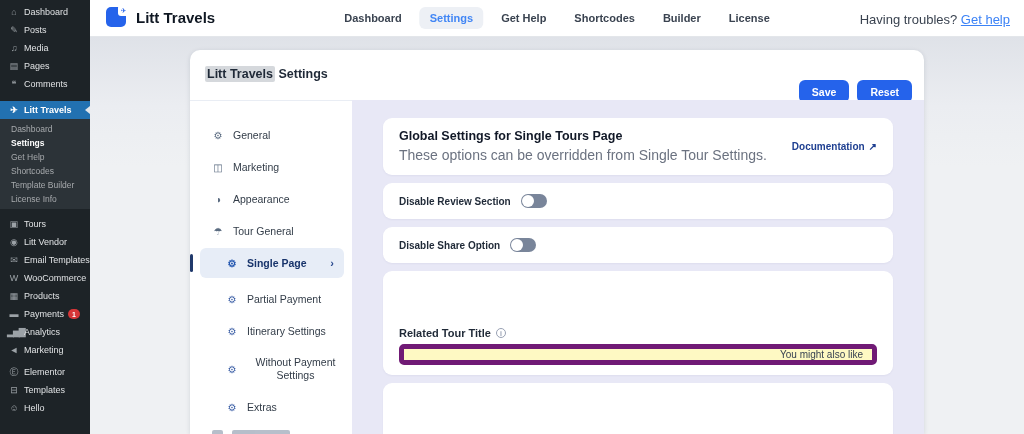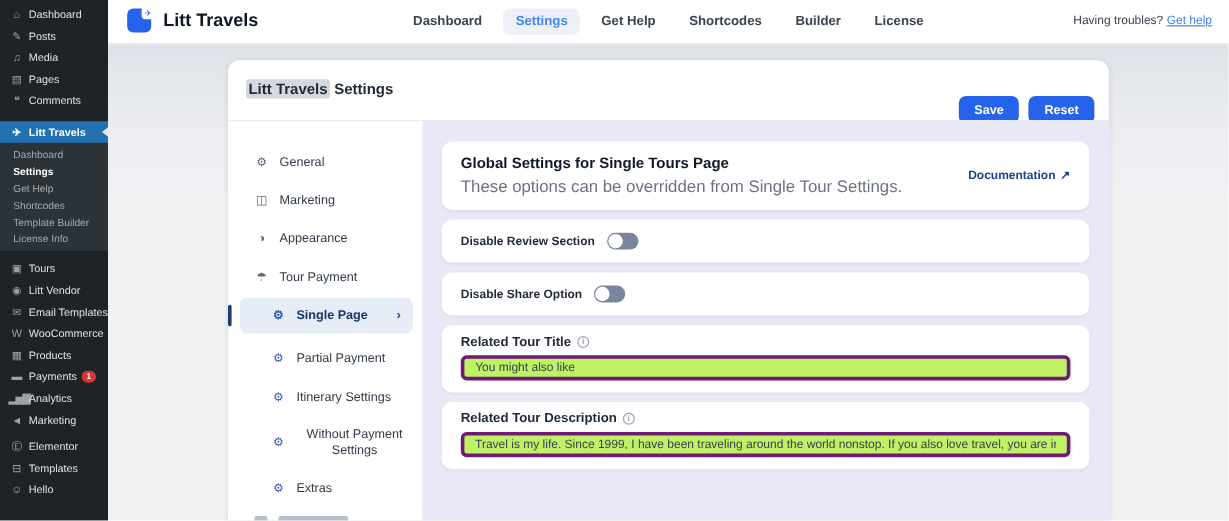--- a/index.html
+++ b/index.html
@@ -20,21 +20,21 @@
 
   
   .topbar{position:absolute;left:90px;top:0;right:0;height:36px;background:#fff;border-bottom:1px solid #e3e6ea;}
   .brand{position:absolute;left:16px;top:7px;display:flex;align-items:center;gap:10px;}
   .logo{width:20px;height:20px;background:#2563eb;border-radius:5px;position:relative;flex:none;}
   .logo-in{position:absolute;top:-2px;right:-3px;width:11px;height:11px;background:#fff;border-radius:3px;display:flex;align-items:center;justify-content:center;font-size:7px;color:#2563eb;}
   .brand-name{font-size:15px;font-weight:bold;color:#0f1722;}
   .top-nav{position:absolute;left:50%;top:0;height:36px;transform:translateX(-50%);display:flex;align-items:center;gap:8px;}
   .top-nav-item{font-size:11px;font-weight:bold;color:#3a4350;padding:5px 10px;border-radius:6px;cursor:pointer;white-space:nowrap;}
   .top-nav-item.active{color:#4186f5;background:#edf0f5;}
-  .top-help{position:absolute;right:14px;top:12px;font-size:10px;color:#3a4350;white-space:nowrap;}
+  .top-help{position:absolute;right:14px;top:12px;font-size:13px;color:#3a4350;white-space:nowrap;}
   .top-help span.link{color:#3b82f6;text-decoration:underline;cursor:pointer;}
 
   
   .page-bg{position:absolute;left:90px;top:36px;right:0;bottom:0;background:linear-gradient(180deg,#dfe2e8 0%,#ebedf1 70px,#eff1f3 130px,#eff1f3 100%);}
   .panel{position:absolute;left:190px;top:50px;width:734px;height:384px;background:#fff;border-radius:10px 10px 0 0;box-shadow:0 1px 5px rgba(20,30,60,.12);}
   .panel-header{position:absolute;left:0;top:0;right:0;height:50px;border-bottom:1px solid #e9edf4;}
   .ph-title{position:absolute;left:15px;top:17px;font-size:12.5px;font-weight:bold;color:#1f2937;white-space:nowrap;}
   .ph-title .hl{background:#d5d8dc;padding:1px 2px;border-radius:2px;}
   .search{position:absolute;left:115px;top:13px;width:158px;height:24px;border:1px solid #d7dbe5;border-radius:6px;background:#fcfdff;display:flex;align-items:center;padding:0 8px;gap:6px;box-sizing:border-box;}
   .search input{border:none;outline:none;background:transparent;font-size:10.5px;color:#374151;width:100%;font-family:inherit;}
@@ -52,35 +52,35 @@
   .sn-item.active .sn-ic{color:#2457b0;}
   .sn-item.active::before{content:'';position:absolute;left:-10px;top:6px;width:3px;height:18px;background:#20396b;border-radius:2px;}
   .sn-chevron{margin-left:auto;margin-right:10px;color:#2a4a8f;font-size:11px;font-weight:bold;}
   .sn-item.mt6{margin-top:6px;}
   .sn-item.two{height:42px;}
   .sn-item.two .sn-label{width:100px;line-height:1.25;text-align:center;}
   .sn-cut{margin:8px 8px 0 10px;padding-left:12px;display:flex;gap:9px;align-items:flex-start;opacity:.55;}
   .sn-cut i{display:block;background:#7c8aa0;border-radius:2px;height:9px;}
 
   
-  .cards{position:absolute;left:162px;top:50px;right:0;bottom:0;background:#e8e8f6;padding:18px 16px 0;box-sizing:border-box;overflow:hidden;}
+  .cards{position:absolute;left:162px;top:50px;right:0;bottom:0;background:#e8e8f6;padding:18px 31px 0;box-sizing:border-box;overflow:hidden;}
   .card{background:#fff;border-radius:9px;margin-bottom:8px;box-shadow:0 1px 2px rgba(30,40,90,.05);}
   .card.head{display:flex;justify-content:space-between;align-items:flex-end;padding:11px 16px 12px;}
   .head-title{font-size:12.5px;font-weight:bold;color:#111827;margin-bottom:4px;}
   .head-sub{font-size:14px;color:#6b7280;}
   .doc-link{font-size:10px;font-weight:bold;color:#1e3f91;display:flex;align-items:center;gap:4px;cursor:pointer;margin-bottom:11px;white-space:nowrap;}
   .doc-arrow{font-size:10px;}
   .card.toggle-row{display:flex;align-items:center;gap:10px;padding:0 16px;height:36px;}
   .t-label{font-size:10px;font-weight:bold;color:#1f2937;white-space:nowrap;}
   .toggle{width:26px;height:14px;border-radius:8px;background:#79859a;position:relative;cursor:pointer;flex:none;}
   .toggle::after{content:'';position:absolute;left:1px;top:1px;width:12px;height:12px;border-radius:50%;background:#fff;}
   .card.field{padding:8px 16px 10px;}
-  .f-label{font-size:11px;font-weight:bold;color:#1f2937;display:flex;align-items:center;gap:5px;margin-bottom:5px;}
+  .f-label{font-size:11px;font-weight:bold;color:#1f2937;display:flex;align-items:center;gap:5px;margin-bottom:5px;margin-top:48px;}
   .info{width:10px;height:10px;border:1px solid #98a1b3;border-radius:50%;color:#98a1b3;font-size:7px;display:flex;align-items:center;justify-content:center;box-sizing:border-box;flex:none;}
-  .f-input{width:100%;height:21px;box-sizing:border-box;border:3px solid #701a75;background:#bef264;border-radius:5px;padding:0 9px;font-size:10px;color:#374151;font-family:inherit;outline:none;}
+  .f-input{width:100%;height:21px;box-sizing:border-box;border:5px solid #701a75;background:#fef9c3;border-radius:5px;padding:0 9px;font-size:10px;color:#374151;font-family:inherit;outline:none;text-align:right;}
 </style>
 </head>
 <body>
 
 <div class="screen">
 
   <div class="page-bg"></div>
 
   <div class="wp-sidebar">
     <div class="wp-item">
@@ -205,21 +205,21 @@
       <div class="sn-item">
         <span class="sn-ic">◫</span>
         <span class="sn-label">Marketing</span>
       </div>
       <div class="sn-item">
         <span class="sn-ic">◑</span>
         <span class="sn-label">Appearance</span>
       </div>
       <div class="sn-item">
         <span class="sn-ic">☂</span>
-        <span class="sn-label">Tour Payment</span>
+        <span class="sn-label">Tour General</span>
       </div>
       <div class="sn-item sub active">
         <span class="sn-ic">⚙</span>
         <span class="sn-label">Single Page</span>
         <span class="sn-chevron">›</span>
       </div>
       <div class="sn-item sub mt6">
         <span class="sn-ic">⚙</span>
         <span class="sn-label">Partial Payment</span>
       </div>

